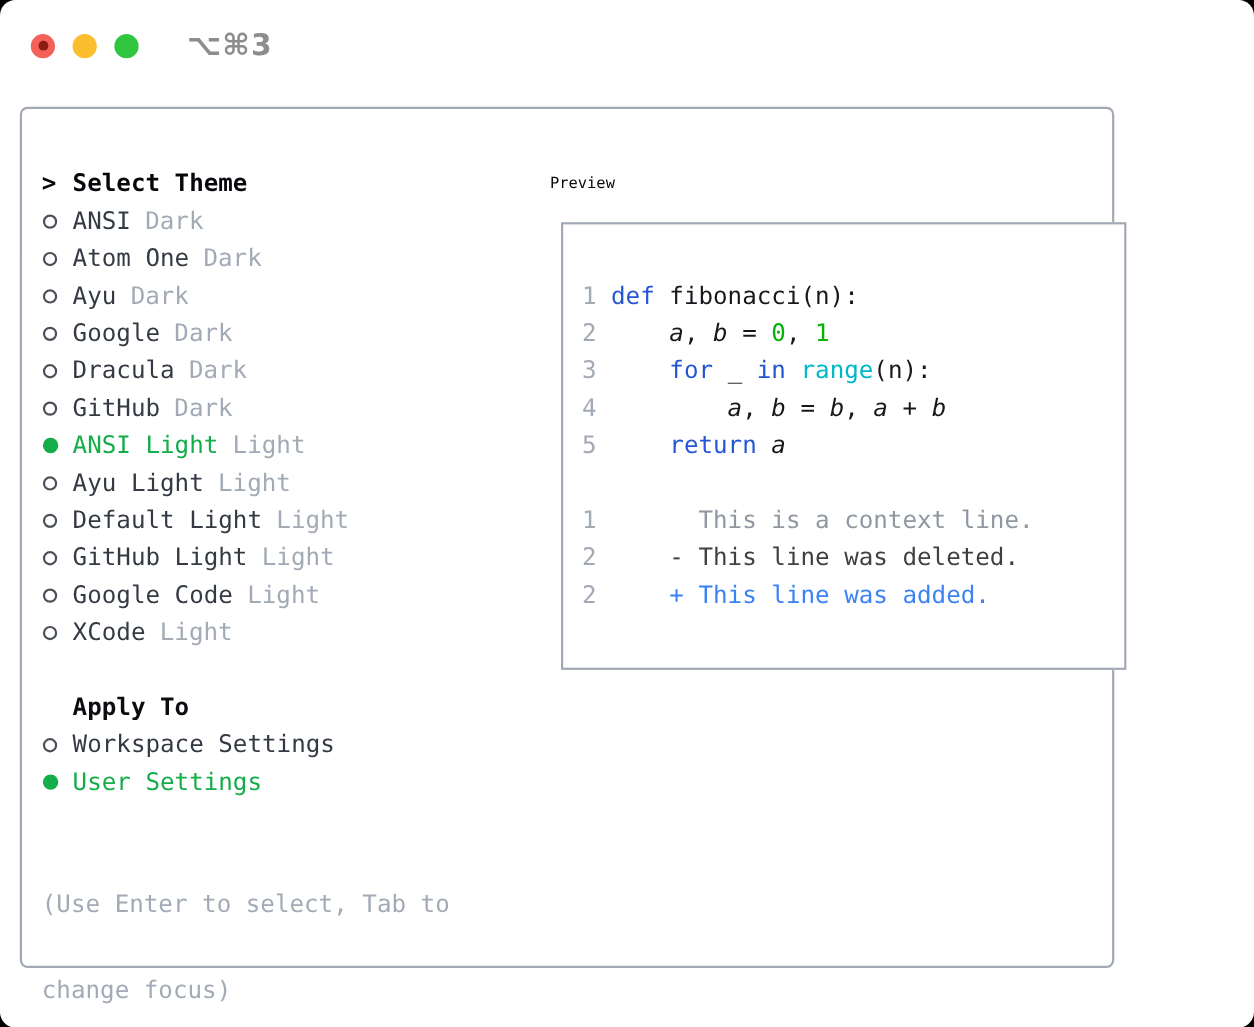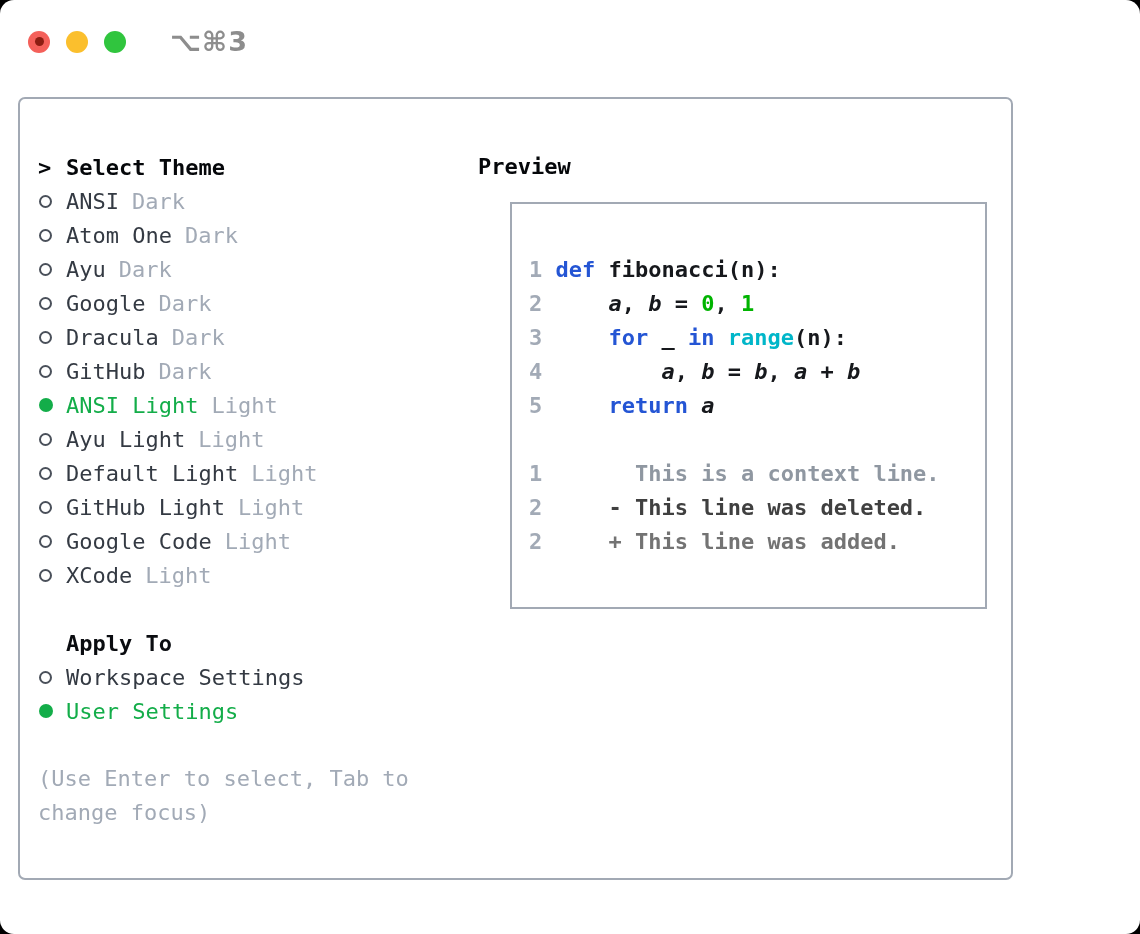--- a/index.html
+++ b/index.html
@@ -26,28 +26,28 @@
   .row { height: 34px; display: flex; align-items: center; white-space: pre; }
   .prefix { width: 28px; display: flex; align-items: center; flex: 0 0 28px; }
   .prompt { font-weight: bold; color: #05070a; display: block; }
   .header-label { font-weight: bold; color: #05070a; }
   .header-label2 { font-weight: bold; color: #0a0c10; }
   .radio { width: 13px; height: 13px; border-radius: 50%; border: 2px solid #4a505a; margin-left: 1px; }
   .radio.filled { border: none; background: var(--ui-green, #13ad49); width: 14px; height: 14px; }
   .tname { color: var(--item-text, #343a43); }
   .tname.sel { color: var(--ui-green, #13ad49); }
   .tvariant { color: var(--muted, #a2aab6); margin-left: 13px; }
-  .hintline { height: 34px; line-height: 34px; color: var(--muted, #a2aab6); white-space: pre; }
+  .hintline { height: 34px; line-height: 34px; color: var(--muted, #a2aab6); white-space: pre; margin-top: 44px; }
   .spacer { height: 34px; }
 
   
-  .preview-label { position: absolute; left: 458px; top: 51px; height: 34px; line-height: 34px;
-                   font-weight: bold; font-size: 22px; color: #05070a; }
-  .preview-box { position: absolute; left: 490px; top: 103px; width: 477px; height: 407px;
-                 border: 2px solid var(--border, #a2a9b4); background: #fff; overflow: hidden; font-weight: bold; }
+  .preview-label { position: absolute; left: 480px; top: 51px; height: 34px; line-height: 34px;
+                   font-weight: normal; font-size: 14px; color: #05070a; }
+  .preview-box { position: absolute; left: 490px; top: 103px; width: 514px; height: 407px;
+                 border: 2px solid var(--border, #a2a9b4); background: #fff; overflow: hidden; }
   .codewrap { padding: 49px 0 0 17px; font-size: 22px; }
   .cline { height: 34px; line-height: 34px; white-space: pre; }
   .ln { color: var(--muted, #a2aab6); }
   .tok-var { font-style: italic; }
   .code-gap { height: 34px; }
 </style>
 </head>
 <body>
 
 <div class="canvas">
@@ -108,19 +108,19 @@
             <div class="cline"><span class="ln">1 </span><span style="color: rgb(36, 85, 212);">def</span><span style="color: rgb(22, 24, 28);"> fibonacci(n):</span></div>
             <div class="cline"><span class="ln">2 </span><span style="color: rgb(22, 24, 28);">    </span><span class="tok-var" style="color: rgb(22, 24, 28);">a</span><span style="color: rgb(22, 24, 28);">, </span><span class="tok-var" style="color: rgb(22, 24, 28);">b</span><span style="color: rgb(22, 24, 28);"> = </span><span style="color: rgb(0, 180, 0);">0</span><span style="color: rgb(22, 24, 28);">, </span><span style="color: rgb(0, 180, 0);">1</span></div>
             <div class="cline"><span class="ln">3 </span><span style="color: rgb(22, 24, 28);">    </span><span style="color: rgb(36, 85, 212);">for</span><span style="color: rgb(22, 24, 28);"> _ </span><span style="color: rgb(36, 85, 212);">in</span><span style="color: rgb(22, 24, 28);"> </span><span style="color: rgb(0, 182, 201);">range</span><span style="color: rgb(22, 24, 28);">(n):</span></div>
             <div class="cline"><span class="ln">4 </span><span style="color: rgb(22, 24, 28);">        </span><span class="tok-var" style="color: rgb(22, 24, 28);">a</span><span style="color: rgb(22, 24, 28);">, </span><span class="tok-var" style="color: rgb(22, 24, 28);">b</span><span style="color: rgb(22, 24, 28);"> = </span><span class="tok-var" style="color: rgb(22, 24, 28);">b</span><span style="color: rgb(22, 24, 28);">, </span><span class="tok-var" style="color: rgb(22, 24, 28);">a</span><span style="color: rgb(22, 24, 28);"> + </span><span class="tok-var" style="color: rgb(22, 24, 28);">b</span></div>
             <div class="cline"><span class="ln">5 </span><span style="color: rgb(22, 24, 28);">    </span><span style="color: rgb(36, 85, 212);">return</span><span style="color: rgb(22, 24, 28);"> </span><span class="tok-var" style="color: rgb(22, 24, 28);">a</span></div>
           </div>
         <div class="code-gap"></div>
         <div id="diff-block">
             <div class="cline"><span class="ln">1 </span><span style="color: rgb(143, 151, 161);">      This is a context line.</span></div>
             <div class="cline"><span class="ln">2 </span><span style="color: #404040;">    - This line was deleted.</span></div>
-            <div class="cline"><span class="ln">2 </span><span style="color: #737373;">    + This line was added.</span></div>
+            <div class="cline"><span class="ln">2 </span><span style="color: #3b82f6;">    + This line was added.</span></div>
           </div>
       </div>
     </div>
 
   </div>
 </div>
 
 </body></html>

